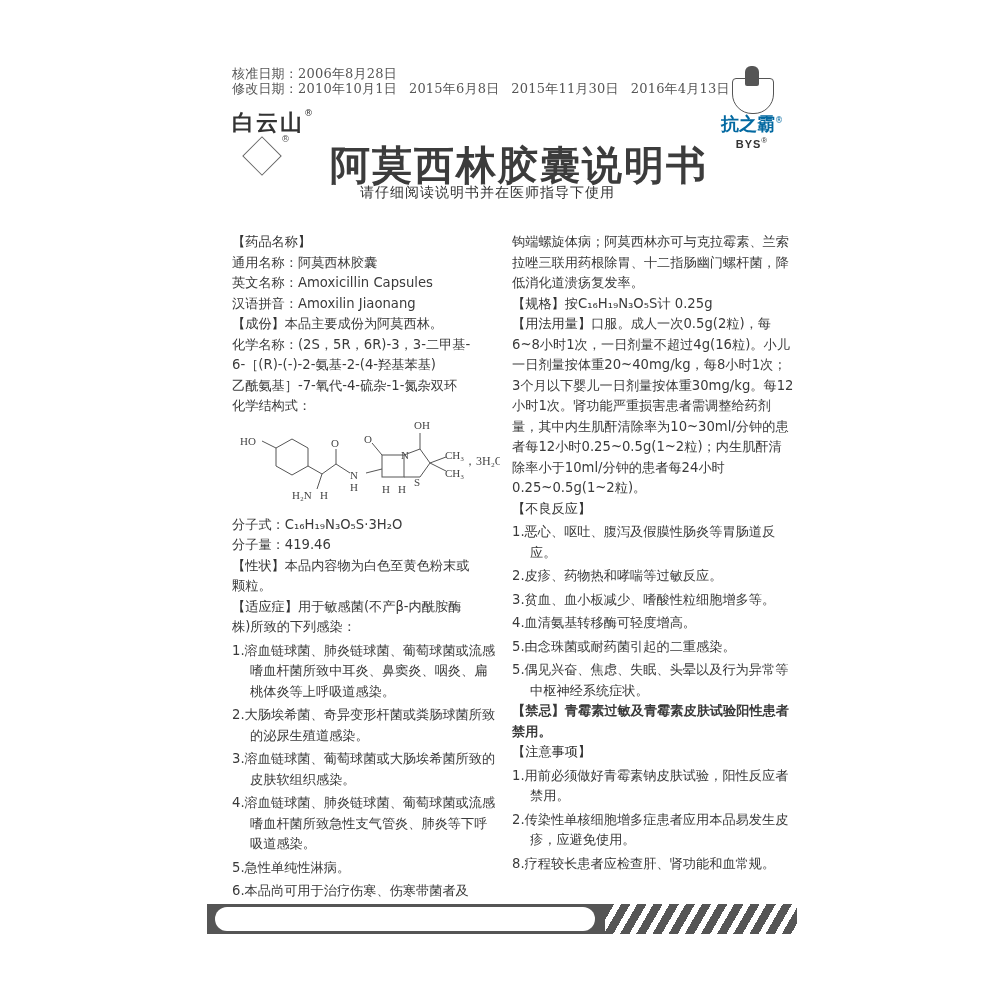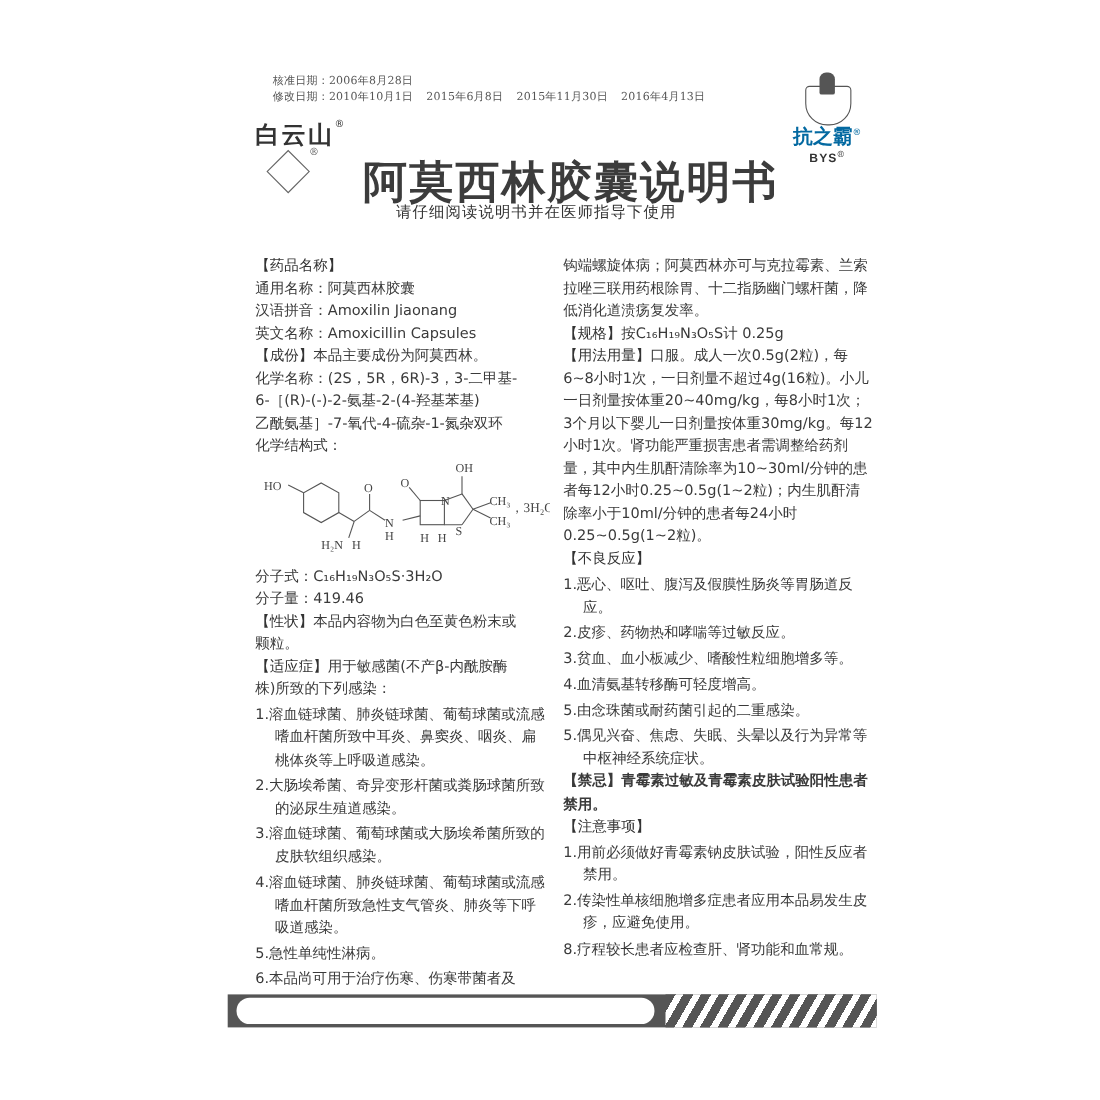--- a/index.html
+++ b/index.html
@@ -1,19 +1,19 @@
 <!DOCTYPE html>
 <html><head>
   <meta charset="utf-8">
   <style>
     html, body { margin:0; padding:0; }
     body { width:1000px; height:1000px; background:#ffffff; position:relative; overflow:hidden;
            font-family:"DejaVu Serif","Liberation Serif",serif; color:#3a3a3a; }
     .abs { position:absolute; }
-    .approval { left:248px; top:66px; font-size:10px; line-height:15px; color:#555; letter-spacing:0.2px; }
+    .approval { left:232px; top:66px; font-size:13px; line-height:15px; color:#555; letter-spacing:0.2px; }
     .approval .row span { margin-right:12px; }
     .brand-left { left:232px; top:108px; font-family:"DejaVu Sans",sans-serif; font-weight:bold; font-size:22px; color:#333; letter-spacing:2px; }
     .brand-left sup { font-size:9px; font-weight:normal; vertical-align:top; }
     .seal { left:248px; top:142px; width:26px; height:26px; border:1.5px solid #666; transform:rotate(45deg); }
     .seal-reg { left:281px; top:134px; font-size:9px; color:#555; }
     .title { left:330px; top:138px; font-family:"DejaVu Sans",sans-serif; font-weight:bold; font-size:40px; color:#3c3c3c; letter-spacing:2px; }
     .subtitle { left:360px; top:184px; font-family:"DejaVu Sans",sans-serif; font-size:14px; color:#333; letter-spacing:1px; }
     .brand-right { left:712px; top:66px; width:80px; text-align:center; }
     .knight { width:44px; height:46px; margin:0 auto; position:relative; }
     .knight .shield { position:absolute; left:2px; top:12px; width:40px; height:34px; border:1.5px solid #555; border-radius:4px 4px 20px 20px; }
@@ -64,22 +64,22 @@
       <div class="helmet"></div>
   </div>
   <div class="cn"><span>抗之霸</span><sup>®</sup></div>
   <div class="en"><span>BYS</span><sup>®</sup></div>
 </div>
 
 <div class="abs col left">
   <div class="sec">
     <div class="h">【药品名称】</div>
     <div class="line">通用名称：阿莫西林胶囊</div>
+    <div class="line">英文名称：Amoxicillin Capsules</div>
     <div class="line">汉语拼音：Amoxilin Jiaonang</div>
-    <div class="line">英文名称：Amoxicillin Capsules</div>
   </div>
   <div class="sec">
     <div class="line"><span class="h">【成份】</span><span>本品主要成份为阿莫西林。</span></div>
     <div class="line">化学名称：(2S，5R，6R)-3，3-二甲基-</div>
     <div class="line">6-［(R)-(-)-2-氨基-2-(4-羟基苯基)</div>
     <div class="line">乙酰氨基］-7-氧代-4-硫杂-1-氮杂双环</div>
     <div class="line">化学结构式：</div>
     <div class="structure">
       <svg width="268" height="92" viewBox="0 0 268 92">
         <g stroke="#555" stroke-width="1" fill="none">

